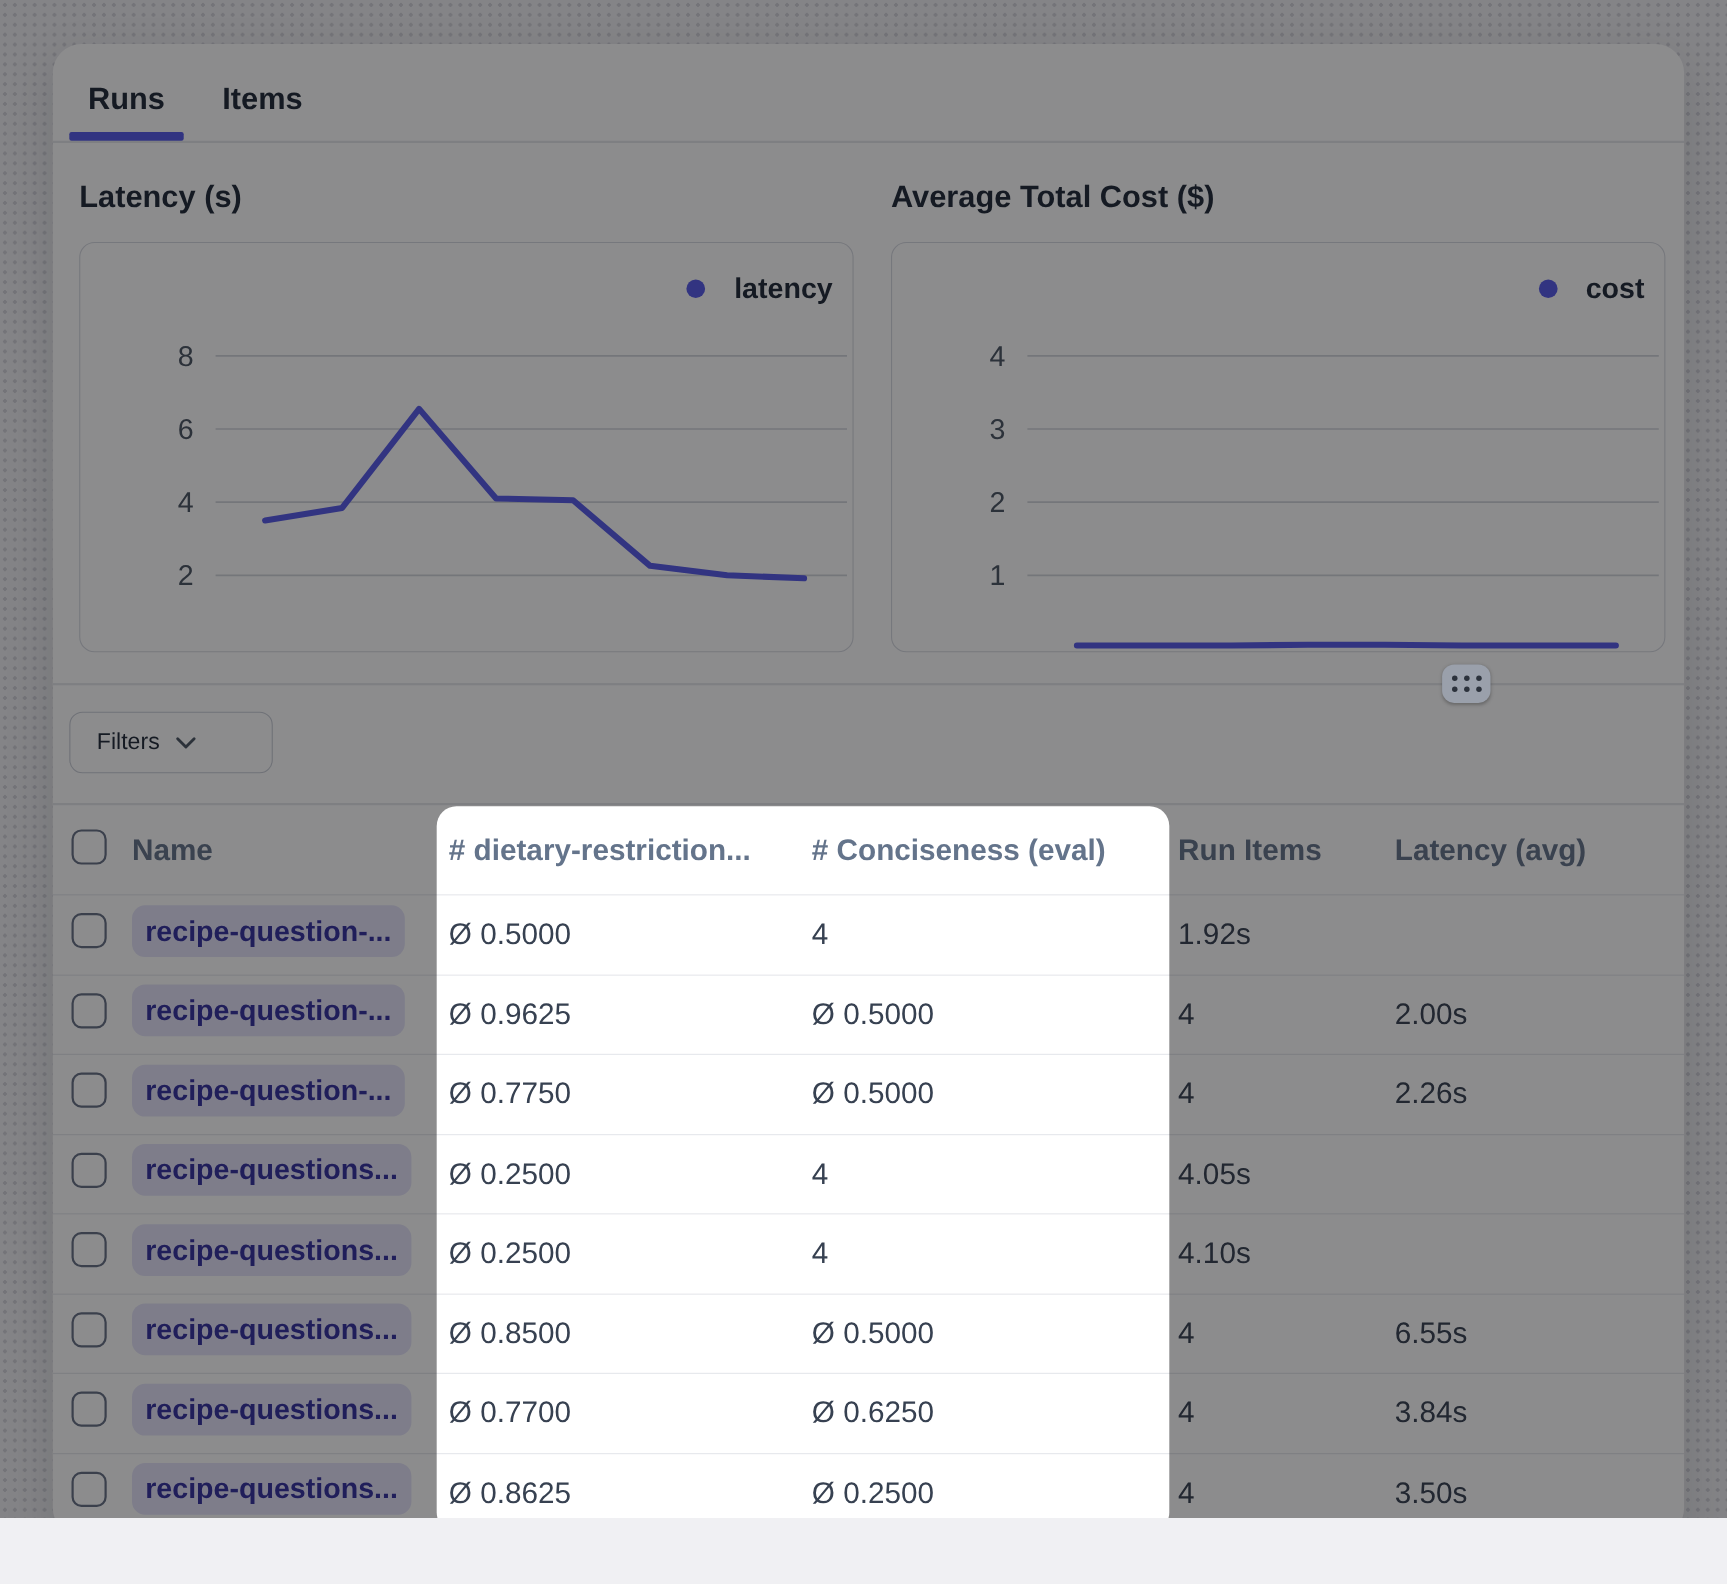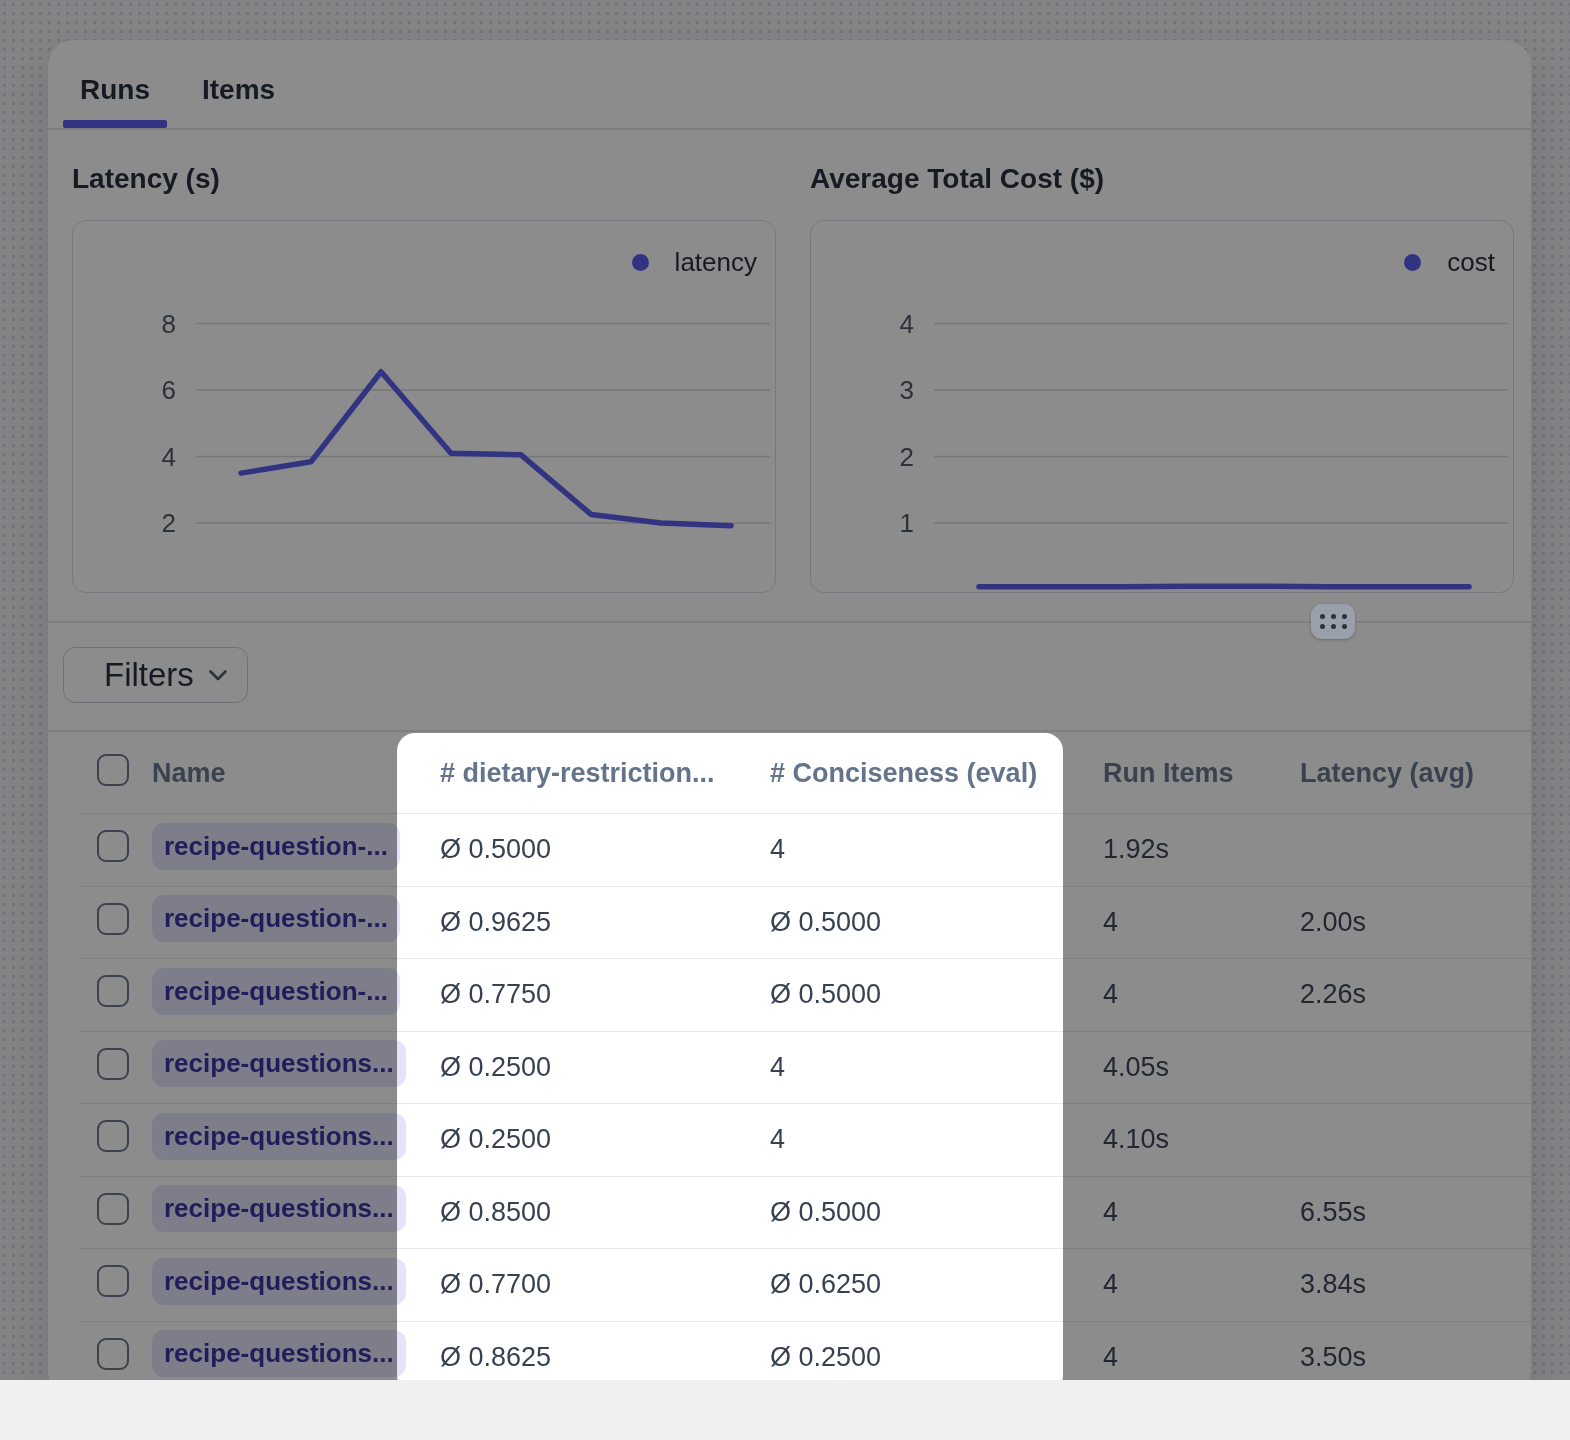--- a/index.html
+++ b/index.html
@@ -45,31 +45,31 @@
   .div-table{top:690px;}
   
   .chart-title{position:absolute;top:122px;font-size:28px;font-weight:600;color:var(--text-dark);line-height:34px;}
   .ct-left{left:24px;}
   .ct-right{left:762px;}
   .panel{position:absolute;top:180px;width:704px;height:373px;border:1.5px solid var(--panel-border);border-radius:14px;background:#fff;}
   .panel-left{left:24px;}
   .panel-right{left:762px;}
   .panel svg{position:absolute;left:0;top:0;}
   .legend{position:absolute;top:26px;right:18px;display:flex;align-items:center;gap:26px;
-          font-size:26px;color:var(--text-dark);}
+          font-size:26px;color:var(--text-dark);font-weight:bold;}
   .legend .dot{width:17px;height:17px;border-radius:50%;background:var(--accent);}
   
   .filters-btn{position:absolute;left:15px;top:607px;width:185px;height:56px;
        border:1.5px solid #c9cdd6;border-radius:12px;background:transparent;
-       display:flex;align-items:center;gap:14px;padding-left:40px;
-       font-family:inherit;font-size:33px;font-weight:500;color:var(--text-dark);cursor:pointer;}
+       display:flex;align-items:center;gap:14px;padding-left:24px;
+       font-family:inherit;font-size:21px;font-weight:500;color:var(--text-dark);cursor:pointer;}
   
   .table{position:absolute;left:0;top:693px;right:0;}
   .grid{display:grid;grid-template-columns:55px 288px 330px 333px 197px auto;
-        align-items:center;padding-left:17px;margin-left:32px;}
+        align-items:center;padding-left:17px;}
   .thead{height:80px;font-size:27px;font-weight:600;color:var(--text-head);}
   .trow{height:72.5px;border-top:1.5px solid var(--border);font-size:27px;color:var(--text-mid);}
   .cb{display:inline-block;width:32px;height:32px;border:2.5px solid #667085;border-radius:9px;background:transparent;cursor:pointer;}
   .badge{display:inline-block;max-width:280px;overflow:hidden;white-space:nowrap;
          background:var(--badge-bg);color:var(--badge-text);
          font-size:26px;font-weight:700;padding:8px 12px;border-radius:12px;cursor:pointer;}
   .cell{white-space:nowrap;}
   
   .spotlight{
     position:absolute;left:397px;top:733px;width:666px;height:660px;border-radius:18px;

